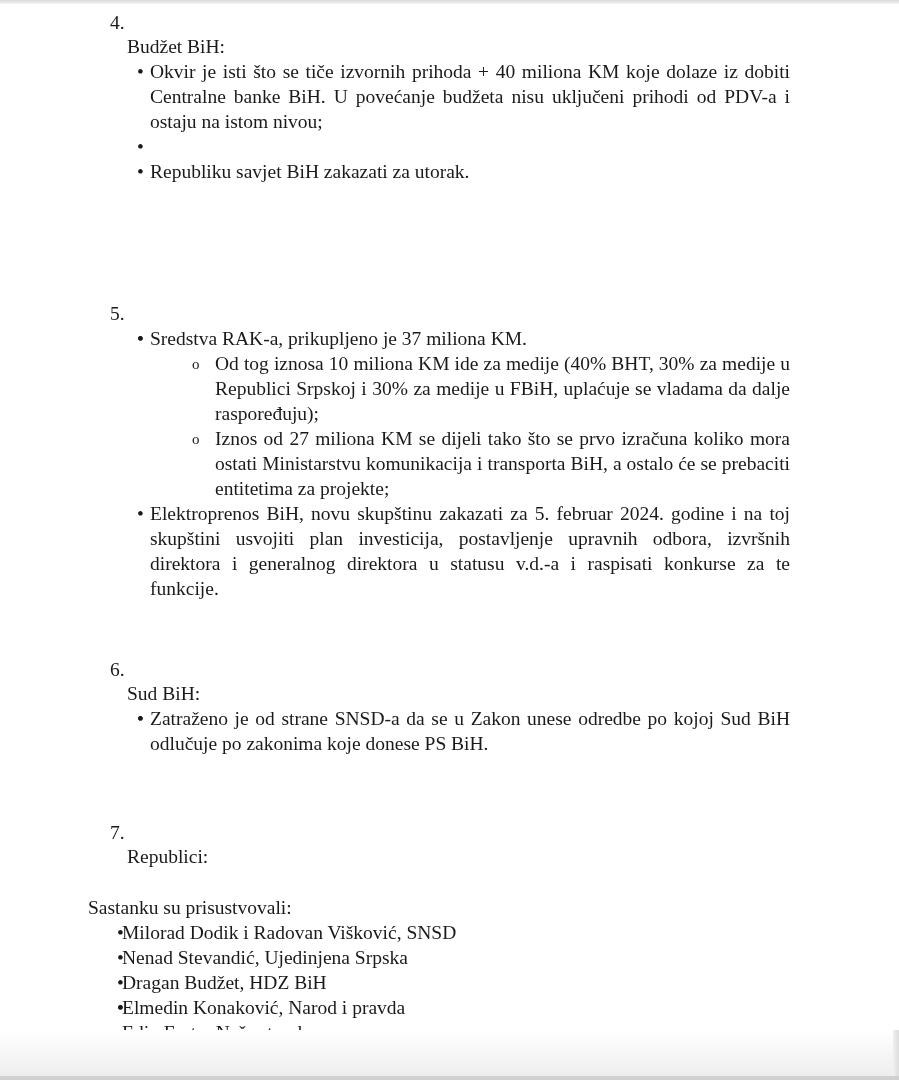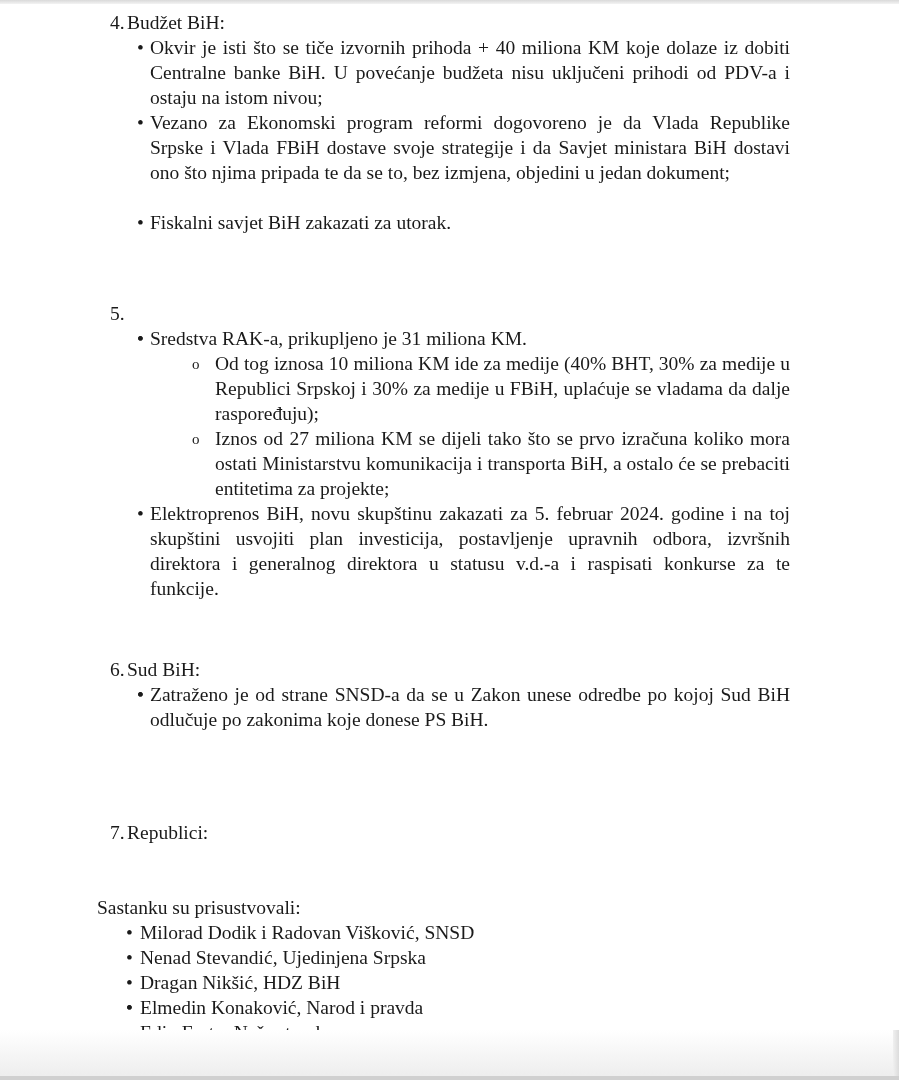--- a/index.html
+++ b/index.html
@@ -26,78 +26,77 @@
     position: absolute; right: 0; top: 1030px; width: 6px; height: 50px;
     background: linear-gradient(90deg, #f0f0f0, #dcdcdc);
   }
   .page {
     position: absolute; left: 0; top: 0; width: 899px;
     font-size: 19.5px; line-height: 25px;
   }
   .section { position: absolute; left: 110px; width: 680px; }
   .sec-head { display: flex; }
   .sec-num { width: 13px; }
-  .sec-title { margin-left: 4px; }
+  .sec-title { margin-left: 4px; margin-top: 24px; }
   .bullets { list-style: none; margin: 0; padding: 0; }
   .bullet { position: relative; padding-left: 40px; text-align: justify; }
   .bullet .dot {
     position: absolute; left: 27px; top: 0;
   }
   .bullet.gap { margin-top: 25px; }
   .subbullets { list-style: none; margin: 0; padding: 0; }
   .subbullet { position: relative; padding-left: 105px; text-align: justify; }
   .subbullet .circ {
     position: absolute; left: 82px; top: 1px; font-size: 15px;
   }
   .note-text { padding-left: 30px; text-align: justify; }
-  .attendees { position: absolute; left: 97px; top: 897px; width: 500px; }
+  .attendees { position: absolute; left: 88px; top: 897px; width: 500px; }
   .att-list { list-style: none; margin: 0; padding: 0; }
   .att-item { position: relative; padding-left: 30px; font-size: 19.5px; line-height: 25px; }
   .att-item .dot { position: absolute; left: 29px; }
-  .att-item span.txt { margin-left: 13px; }
+  .att-item span.txt { margin-left: 4px; }
 </style>
 </head>
 <body>
 
 <div class="top-strip"></div>
 
 <div class="page">
 
   <div class="section" style="top:10px;">
     <div class="sec-head">
       <span class="sec-num">4.</span>
       <span class="sec-title">Budžet BiH:</span>
     </div>
     <ul class="bullets">
       <li class="bullet">
         <span class="dot">•</span>
         <span>Okvir je isti što se tiče izvornih prihoda + 40 miliona KM koje dolaze iz dobiti Centralne banke BiH. U povećanje budžeta nisu uključeni prihodi od PDV-a i ostaju na istom nivou;</span>
       </li>
       <li class="bullet">
         <span class="dot">•</span>
-        <span>Vezano za Ekonomski program reformi dogovoreno je da Vlada Republike Srpske i Vlada FBiH dostave svoje strategije i da Savjet ministara BiH dostavi ono što njima pripada te da se to, bez izmjena, objedini u jedan dokument;</span>
       </li>
       <li class="bullet gap">
         <span class="dot">•</span>
-        <span>Fiskalni savjet BiH zakazati za utorak.</span>
+        <span>Republiku savjet BiH zakazati za utorak.</span>
       </li>
     </ul>
   </div>
 
   <div class="section" style="top:301px;">
     <div class="sec-head">
       <span class="sec-num">5.</span>
     </div>
     <ul class="bullets">
       <li class="bullet">
         <span class="dot">•</span>
       </li>
       <li class="bullet">
         <span class="dot">•</span>
-        <span>Sredstva RAK-a, prikupljeno je 31 miliona KM.</span>
+        <span>Sredstva RAK-a, prikupljeno je 37 miliona KM.</span>
       </li>
     </ul>
     <ul class="subbullets">
       <li class="subbullet">
         <span class="circ">o</span>
         <span>Od tog iznosa 10 miliona KM ide za medije (40% BHT, 30% za medije u Republici Srpskoj i 30% za medije u FBiH, uplaćuje se vladama da dalje raspoređuju);</span>
       </li>
       <li class="subbullet">
         <span class="circ">o</span>
         <span>Iznos od 27 miliona KM se dijeli tako što se prvo izračuna koliko mora ostati Ministarstvu komunikacija i transporta BiH, a ostalo će se prebaciti entitetima za projekte;</span>
@@ -140,21 +139,21 @@
       <li class="att-item">
         <span class="dot">•</span>
         <span class="txt">Milorad Dodik i Radovan Višković, SNSD</span>
       </li>
       <li class="att-item">
         <span class="dot">•</span>
         <span class="txt">Nenad Stevandić, Ujedinjena Srpska</span>
       </li>
       <li class="att-item">
         <span class="dot">•</span>
-        <span class="txt">Dragan Nikšić, HDZ BiH</span>
+        <span class="txt">Dragan Budžet, HDZ BiH</span>
       </li>
       <li class="att-item">
         <span class="dot">•</span>
       </li>
       <li class="att-item">
         <span class="dot">•</span>
         <span class="txt">Elmedin Konaković, Narod i pravda</span>
       </li>
       <li class="att-item">
         <span class="dot">•</span>

